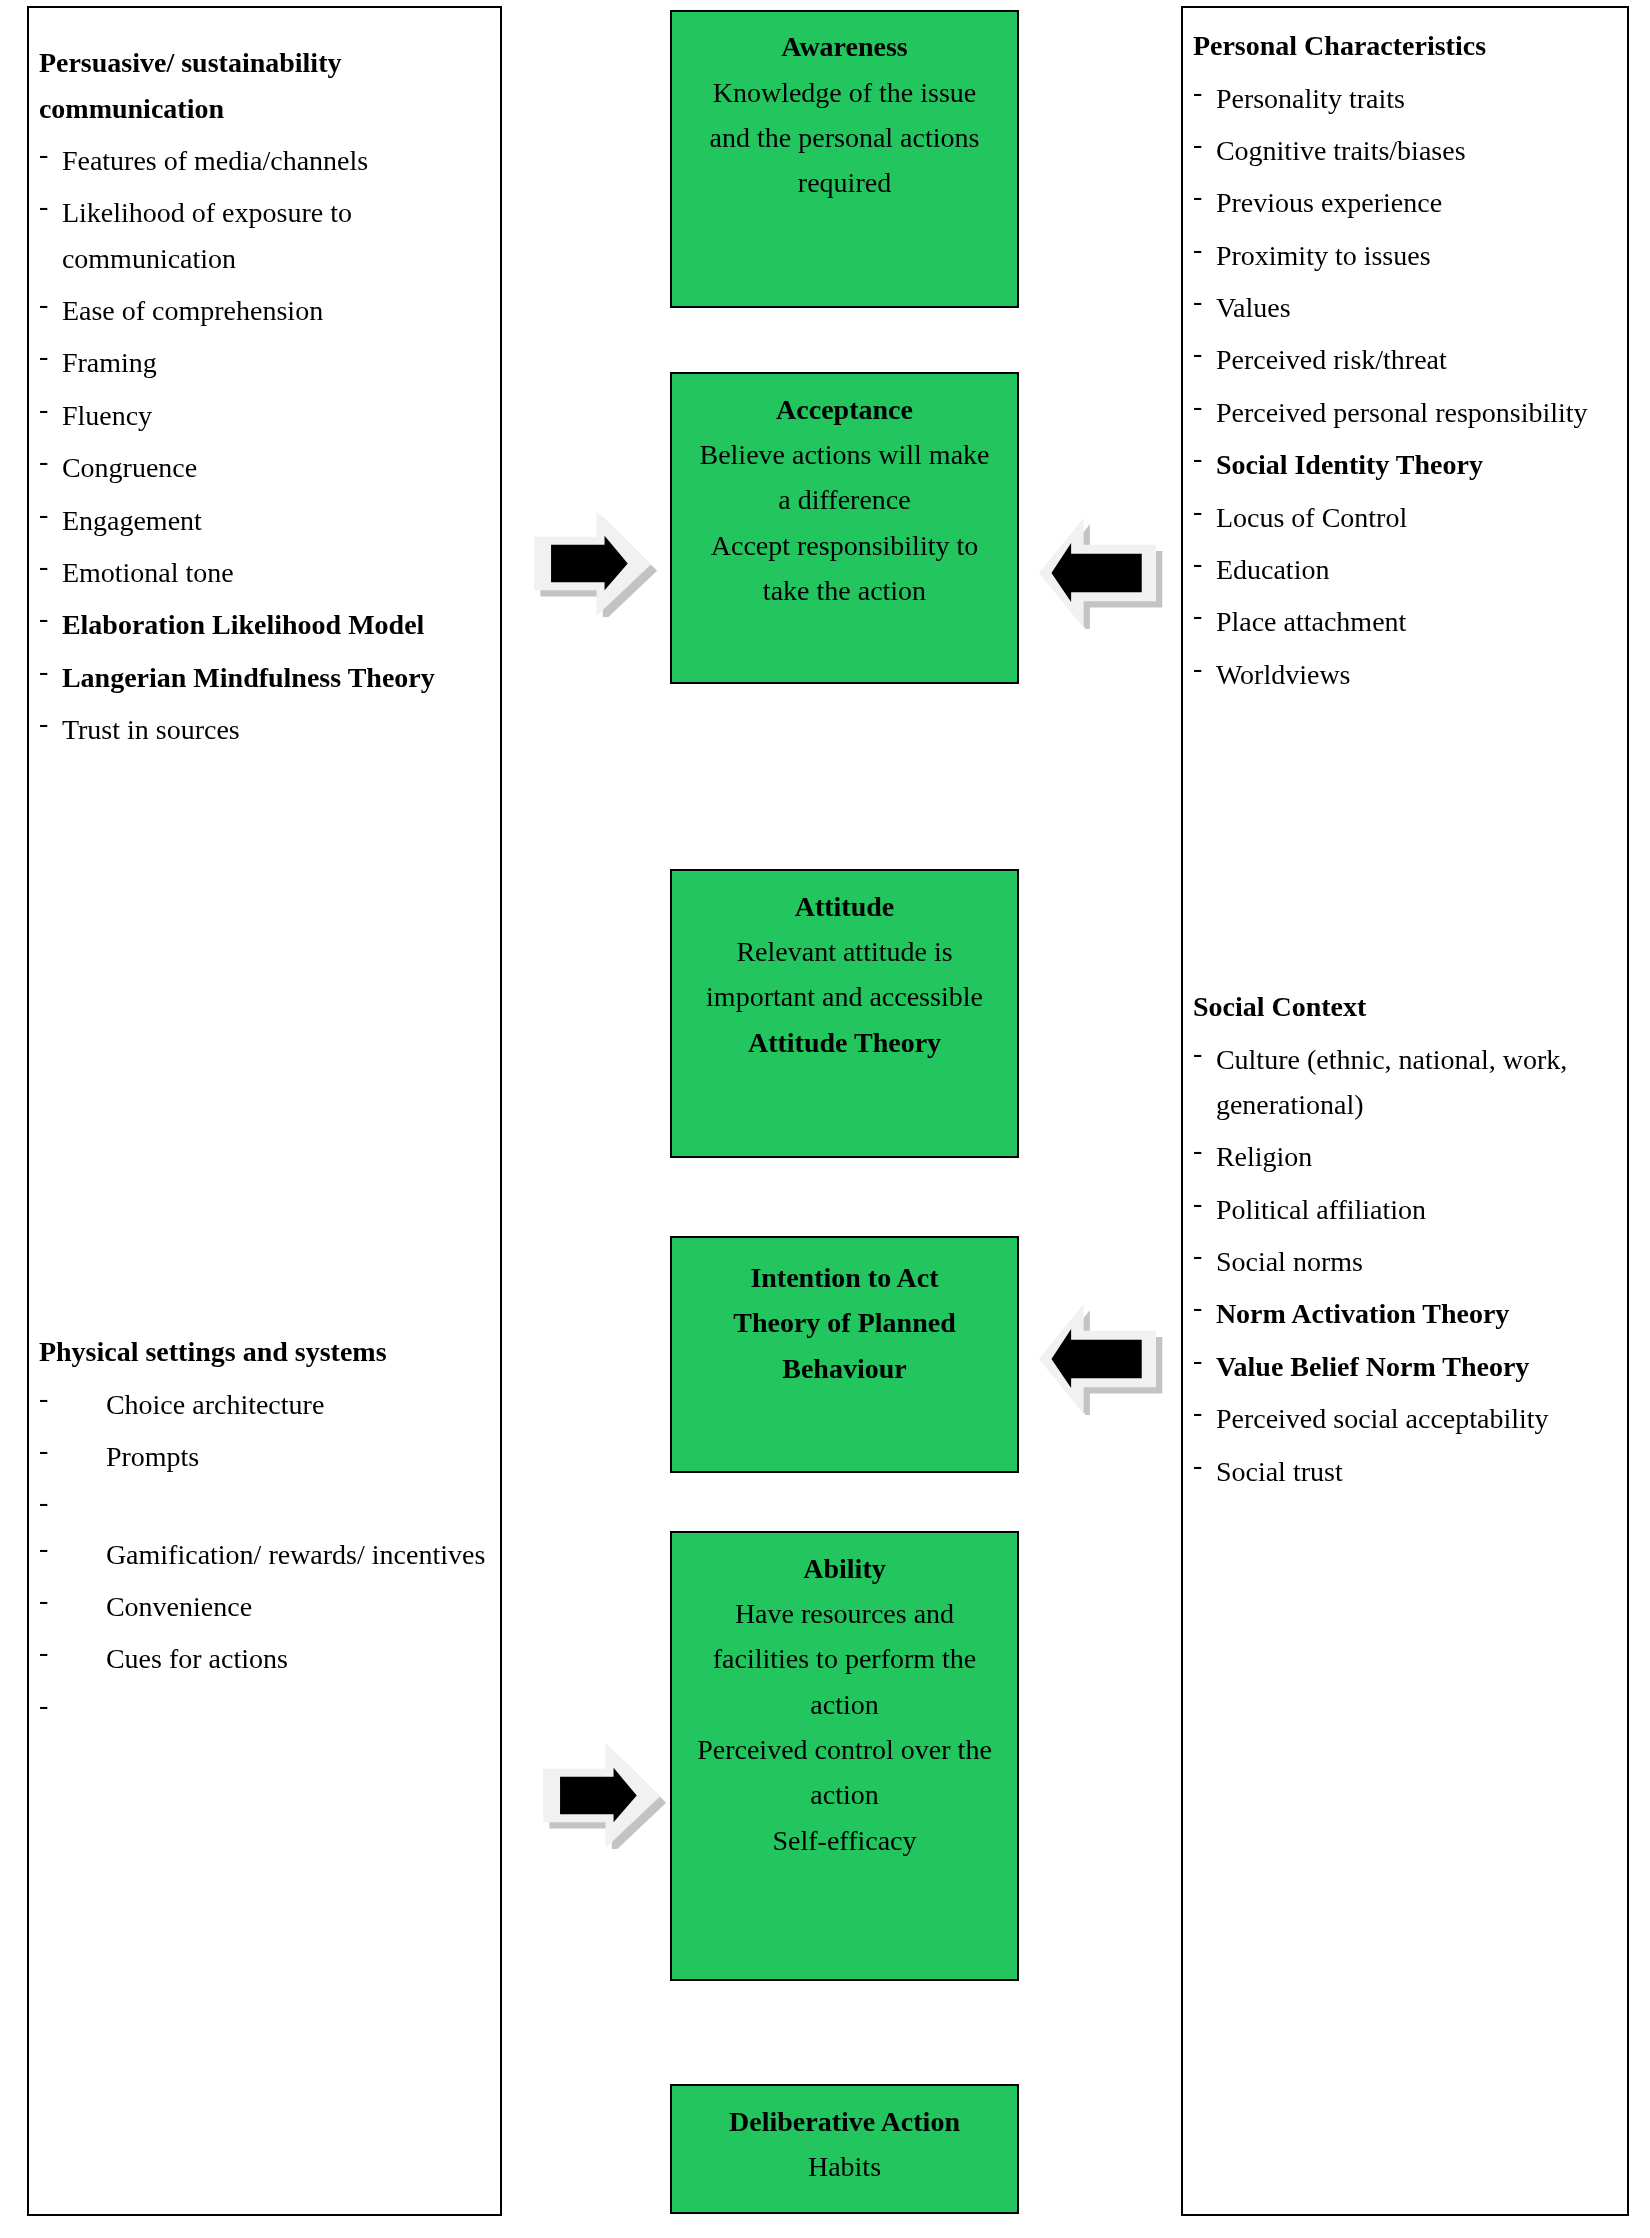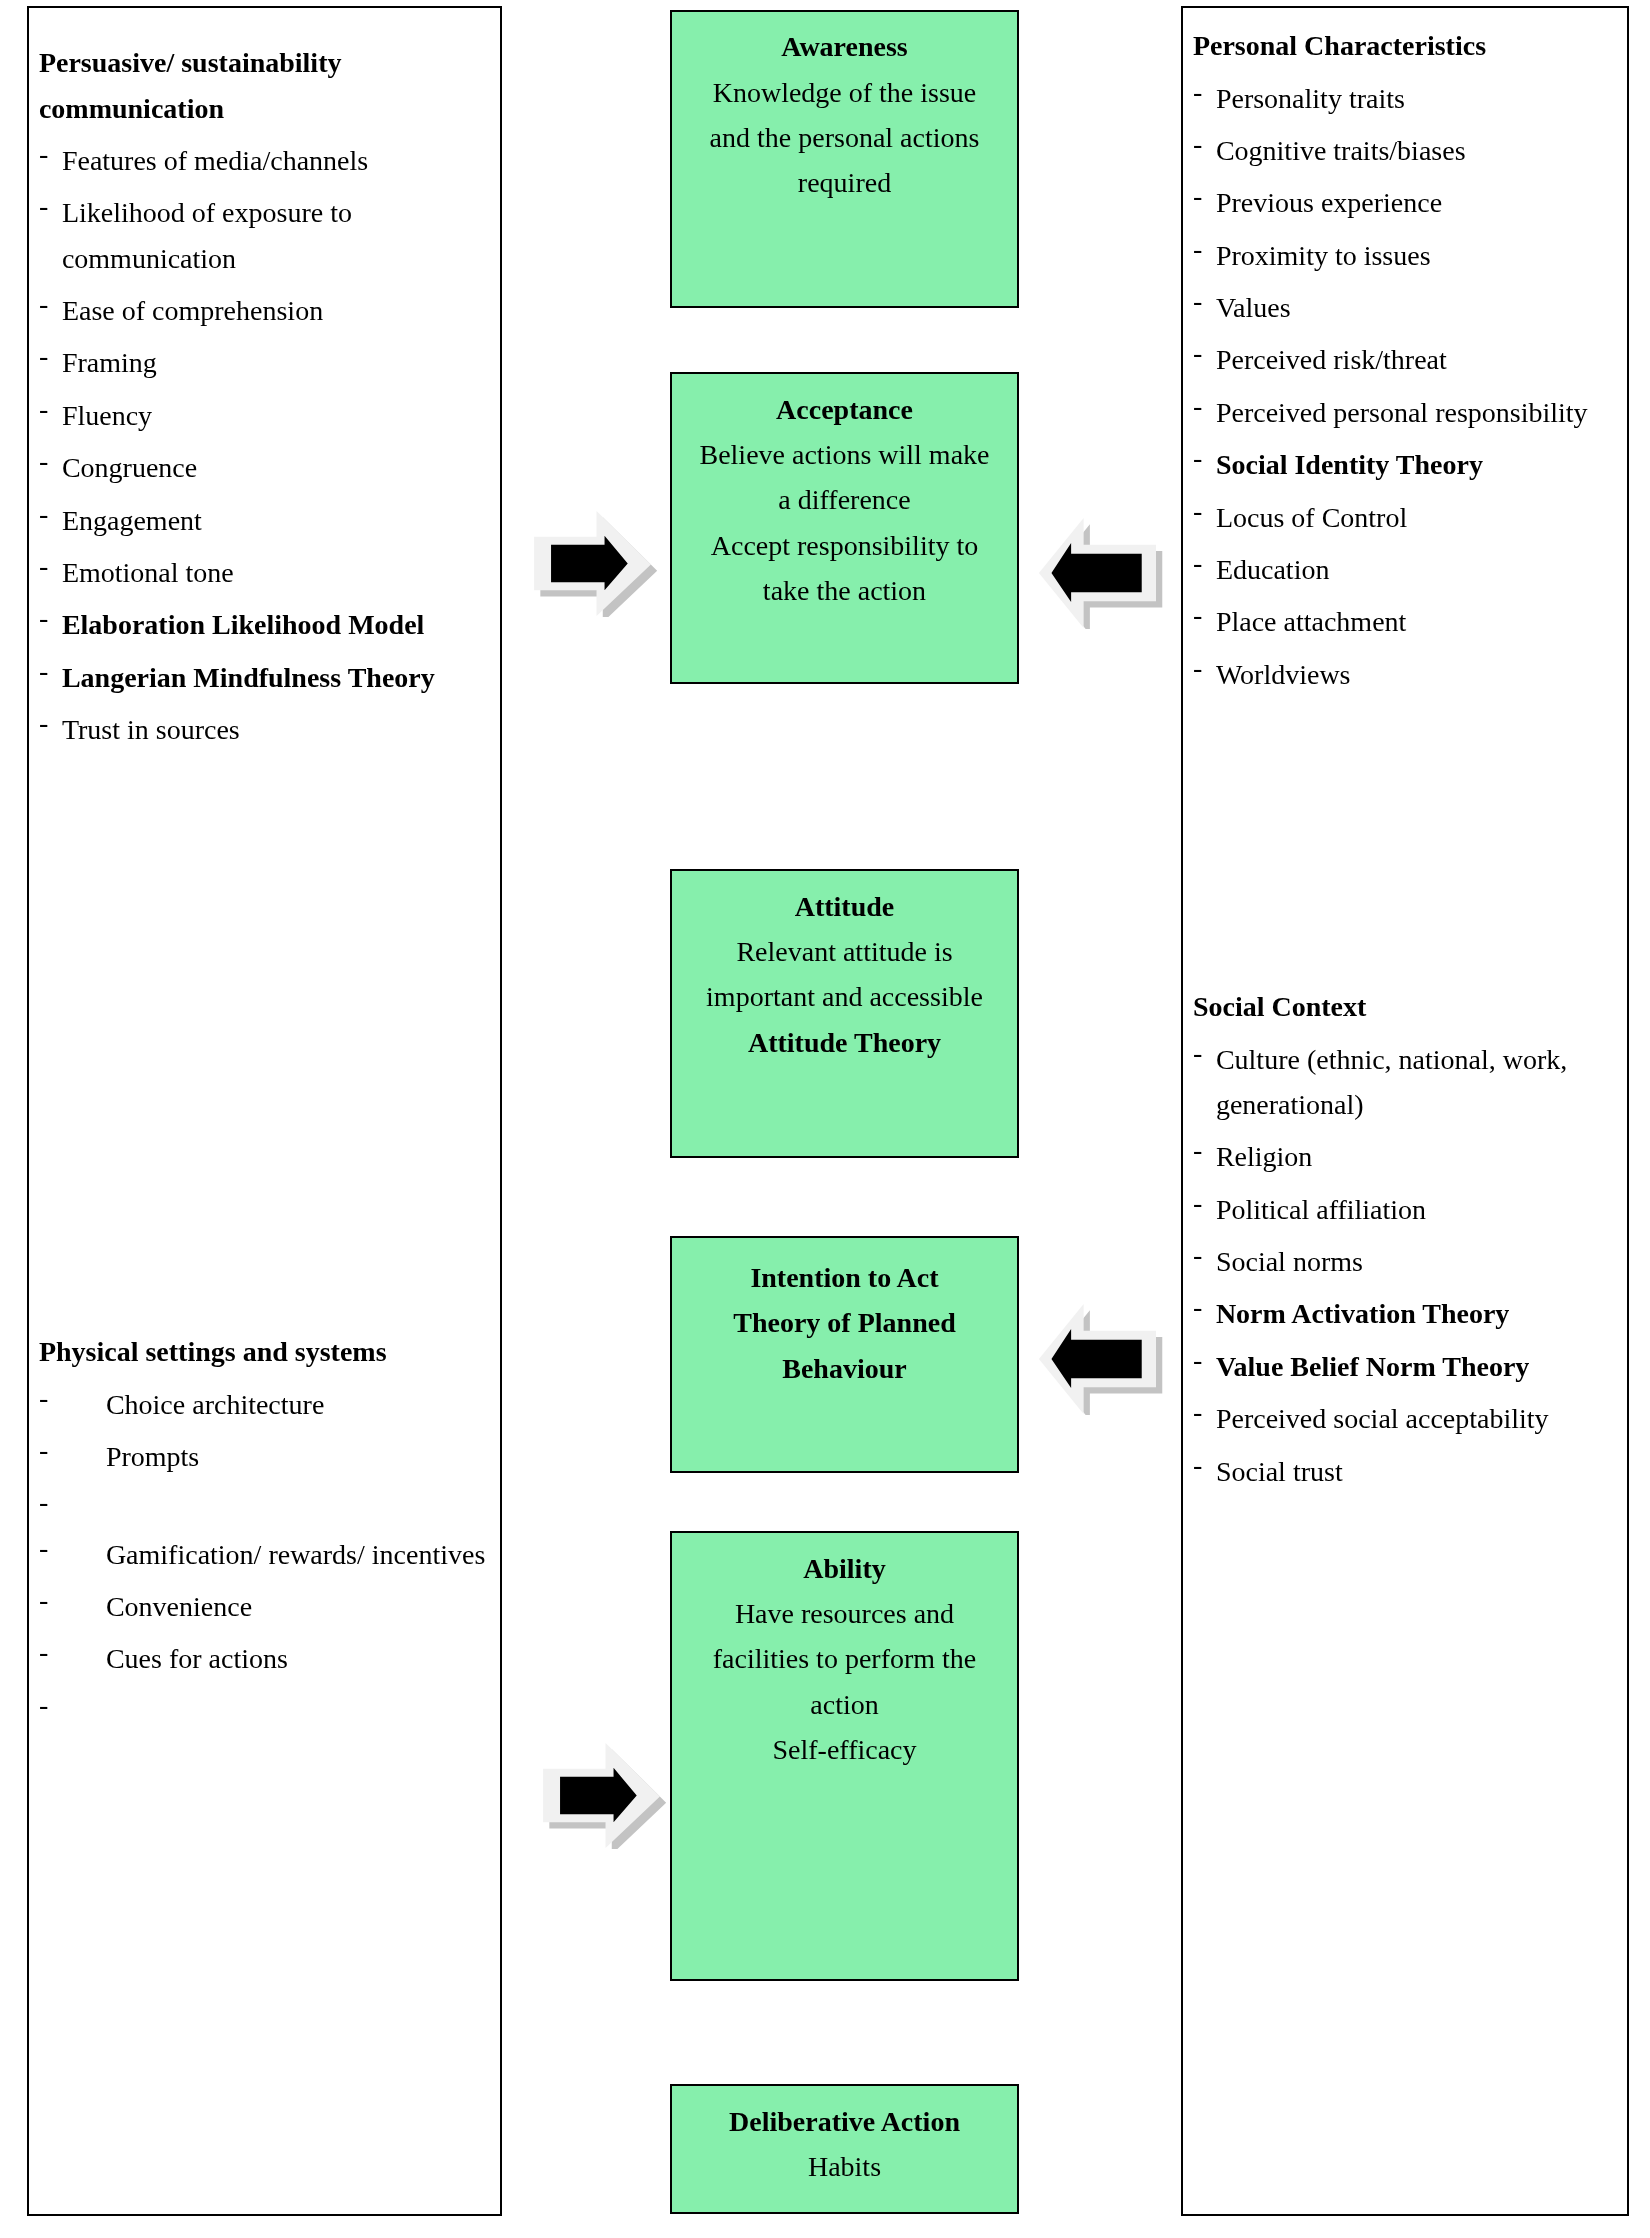--- a/index.html
+++ b/index.html
@@ -46,21 +46,21 @@
   }
   .col-sub.wide-dash .dash { width: 67px; }
   .col-sub .txt { flex: 1 1 auto; margin-top: 7px; }
   .col-sub .txt.b { font-weight: bold; }
 
   
   .stage {
     position: absolute;
     box-sizing: border-box;
     border: 2.2px solid #000000;
-    background: #86efac;
+    background: #22c55e;
     text-align: center;
     font-size: 28px;
     line-height: 1.62;
   }
   .stage .title { font-weight: bold; }
   .stage .line { display: block; }
   .stage .line.b { font-weight: bold; }
 
   
   .arrow-wrap {
@@ -174,20 +174,21 @@
   </div>
 
   <div class="stage" style="left:670px; top:1236px; width:349px; height:237px; padding:17px 24.6px 0 24.6px;">
     <span class="title line">Intention to Act</span>
     <span class="line b">Theory of Planned Behaviour</span>
   </div>
 
   <div class="stage" style="left:670px; top:1531px; width:349px; height:450px; padding:12.5px 20px 0 20px;">
     <span class="title line">Ability</span>
     <span class="line">Have resources and facilities to perform the action</span>
+    <span class="line">Perceived control over the action</span>
     <span class="line">Self-efficacy</span>
   </div>
 
   <div class="stage" style="left:670px; top:2084px; width:349px; height:130px; padding:12.5px 18px 0 18px;">
     <span class="title line">Deliberative Action</span>
     <span class="line">Habits</span>
   </div>
 
   <div class="panel" style="left:1181px; top:6.3px; width:448px; height:2210px;">
     <div style="position:absolute; left:9.9px; top:15px; width:425px;">

